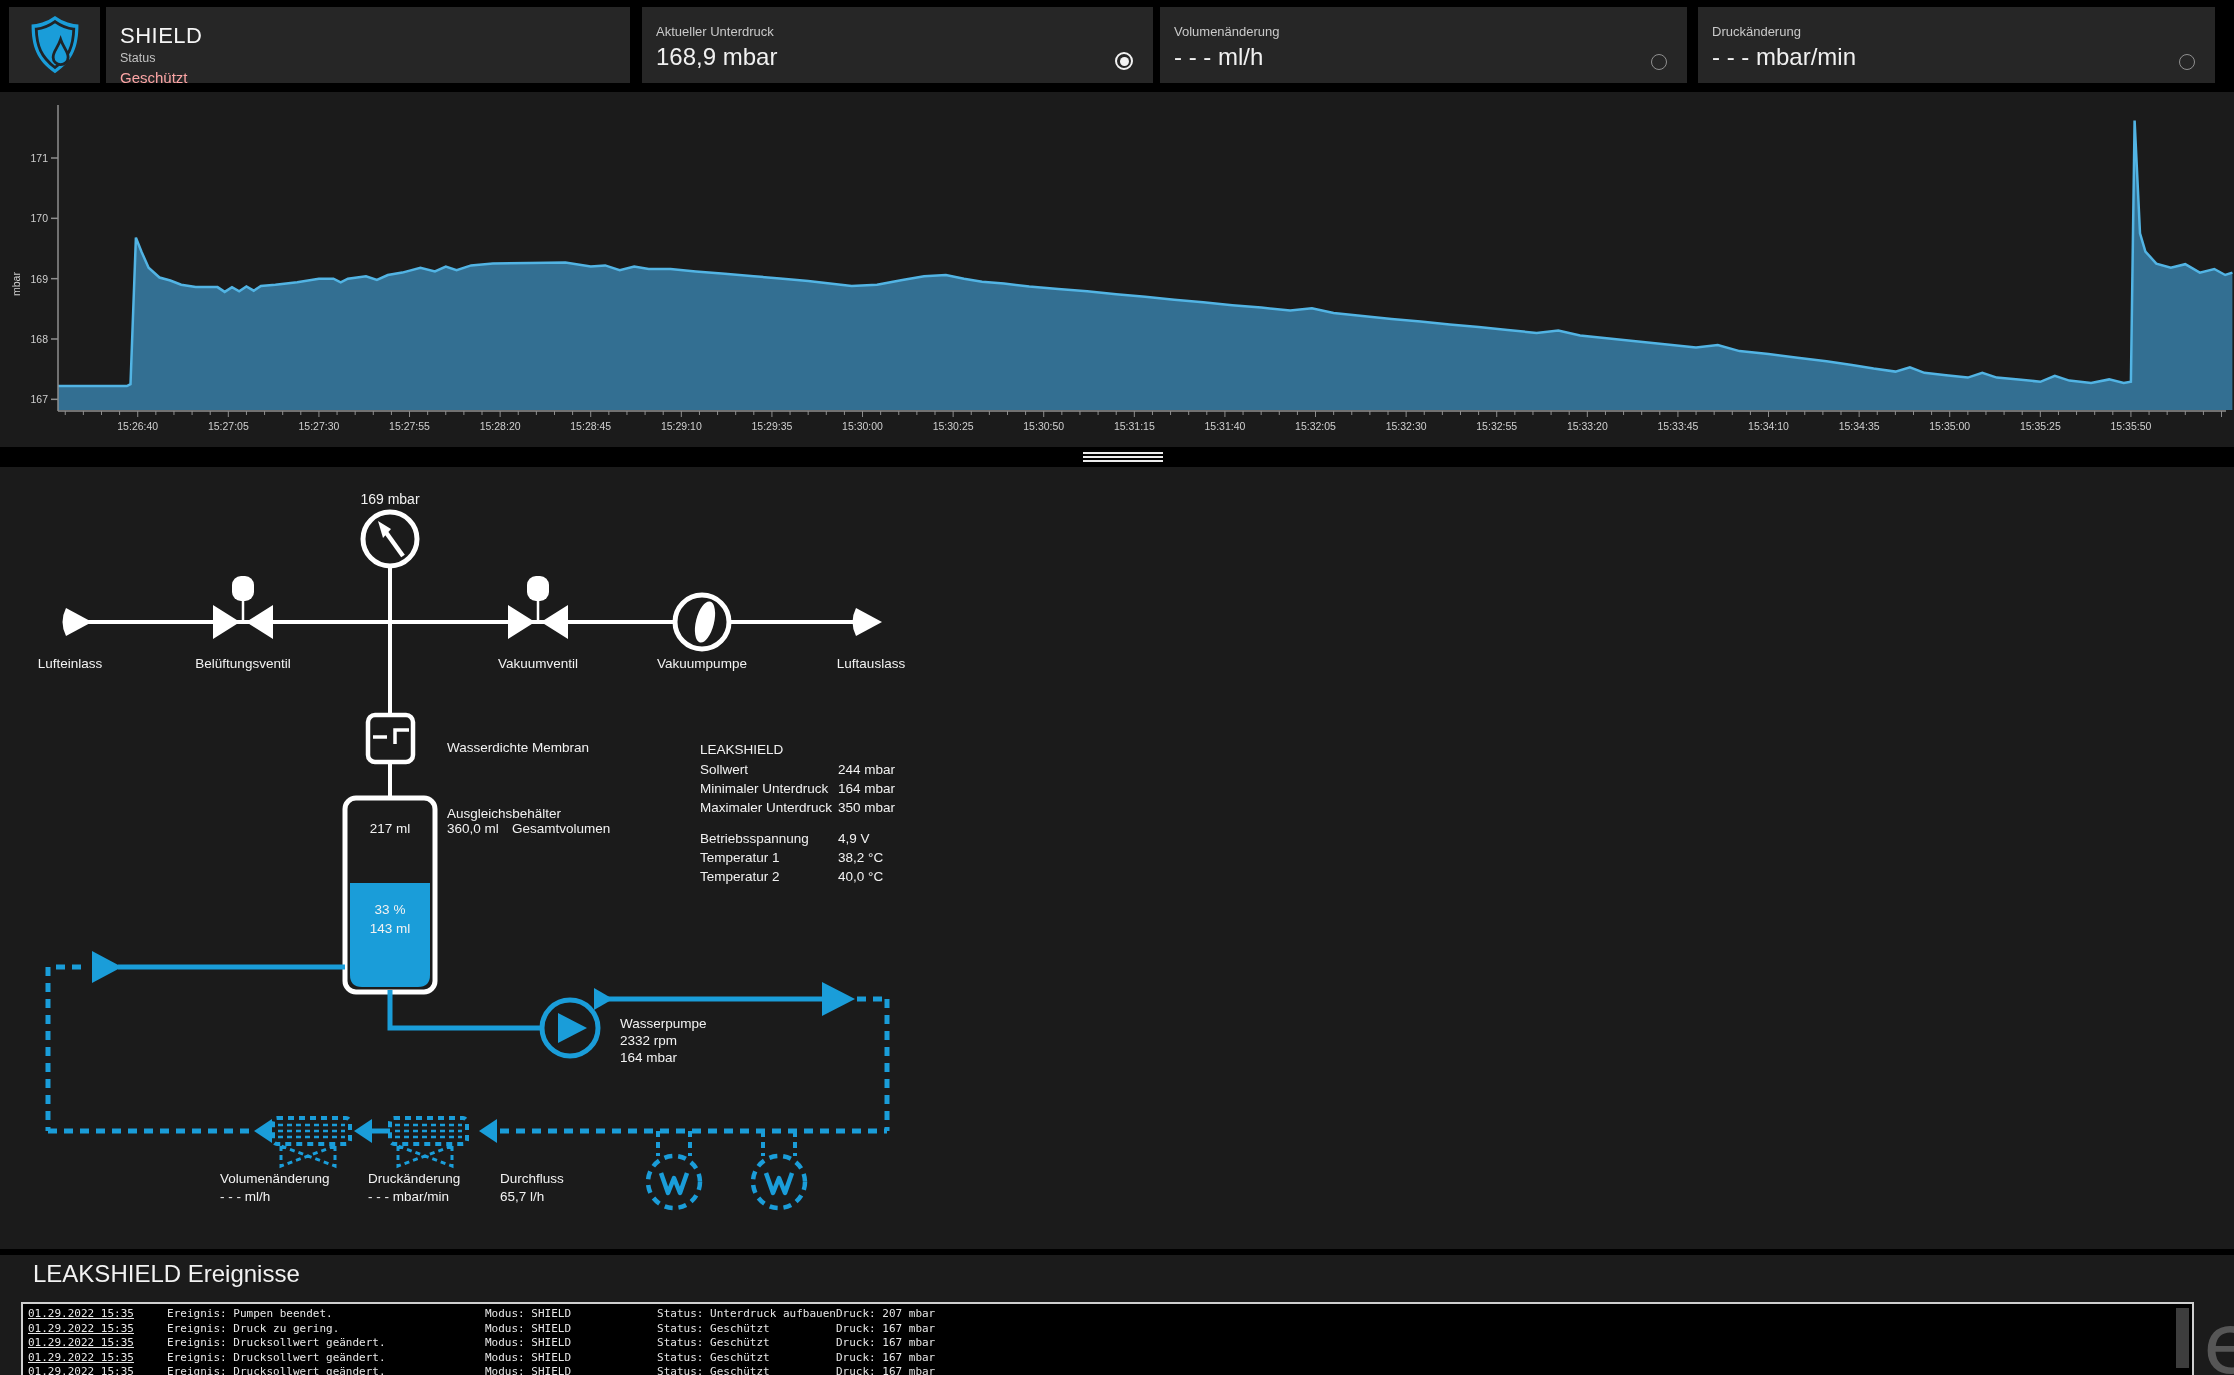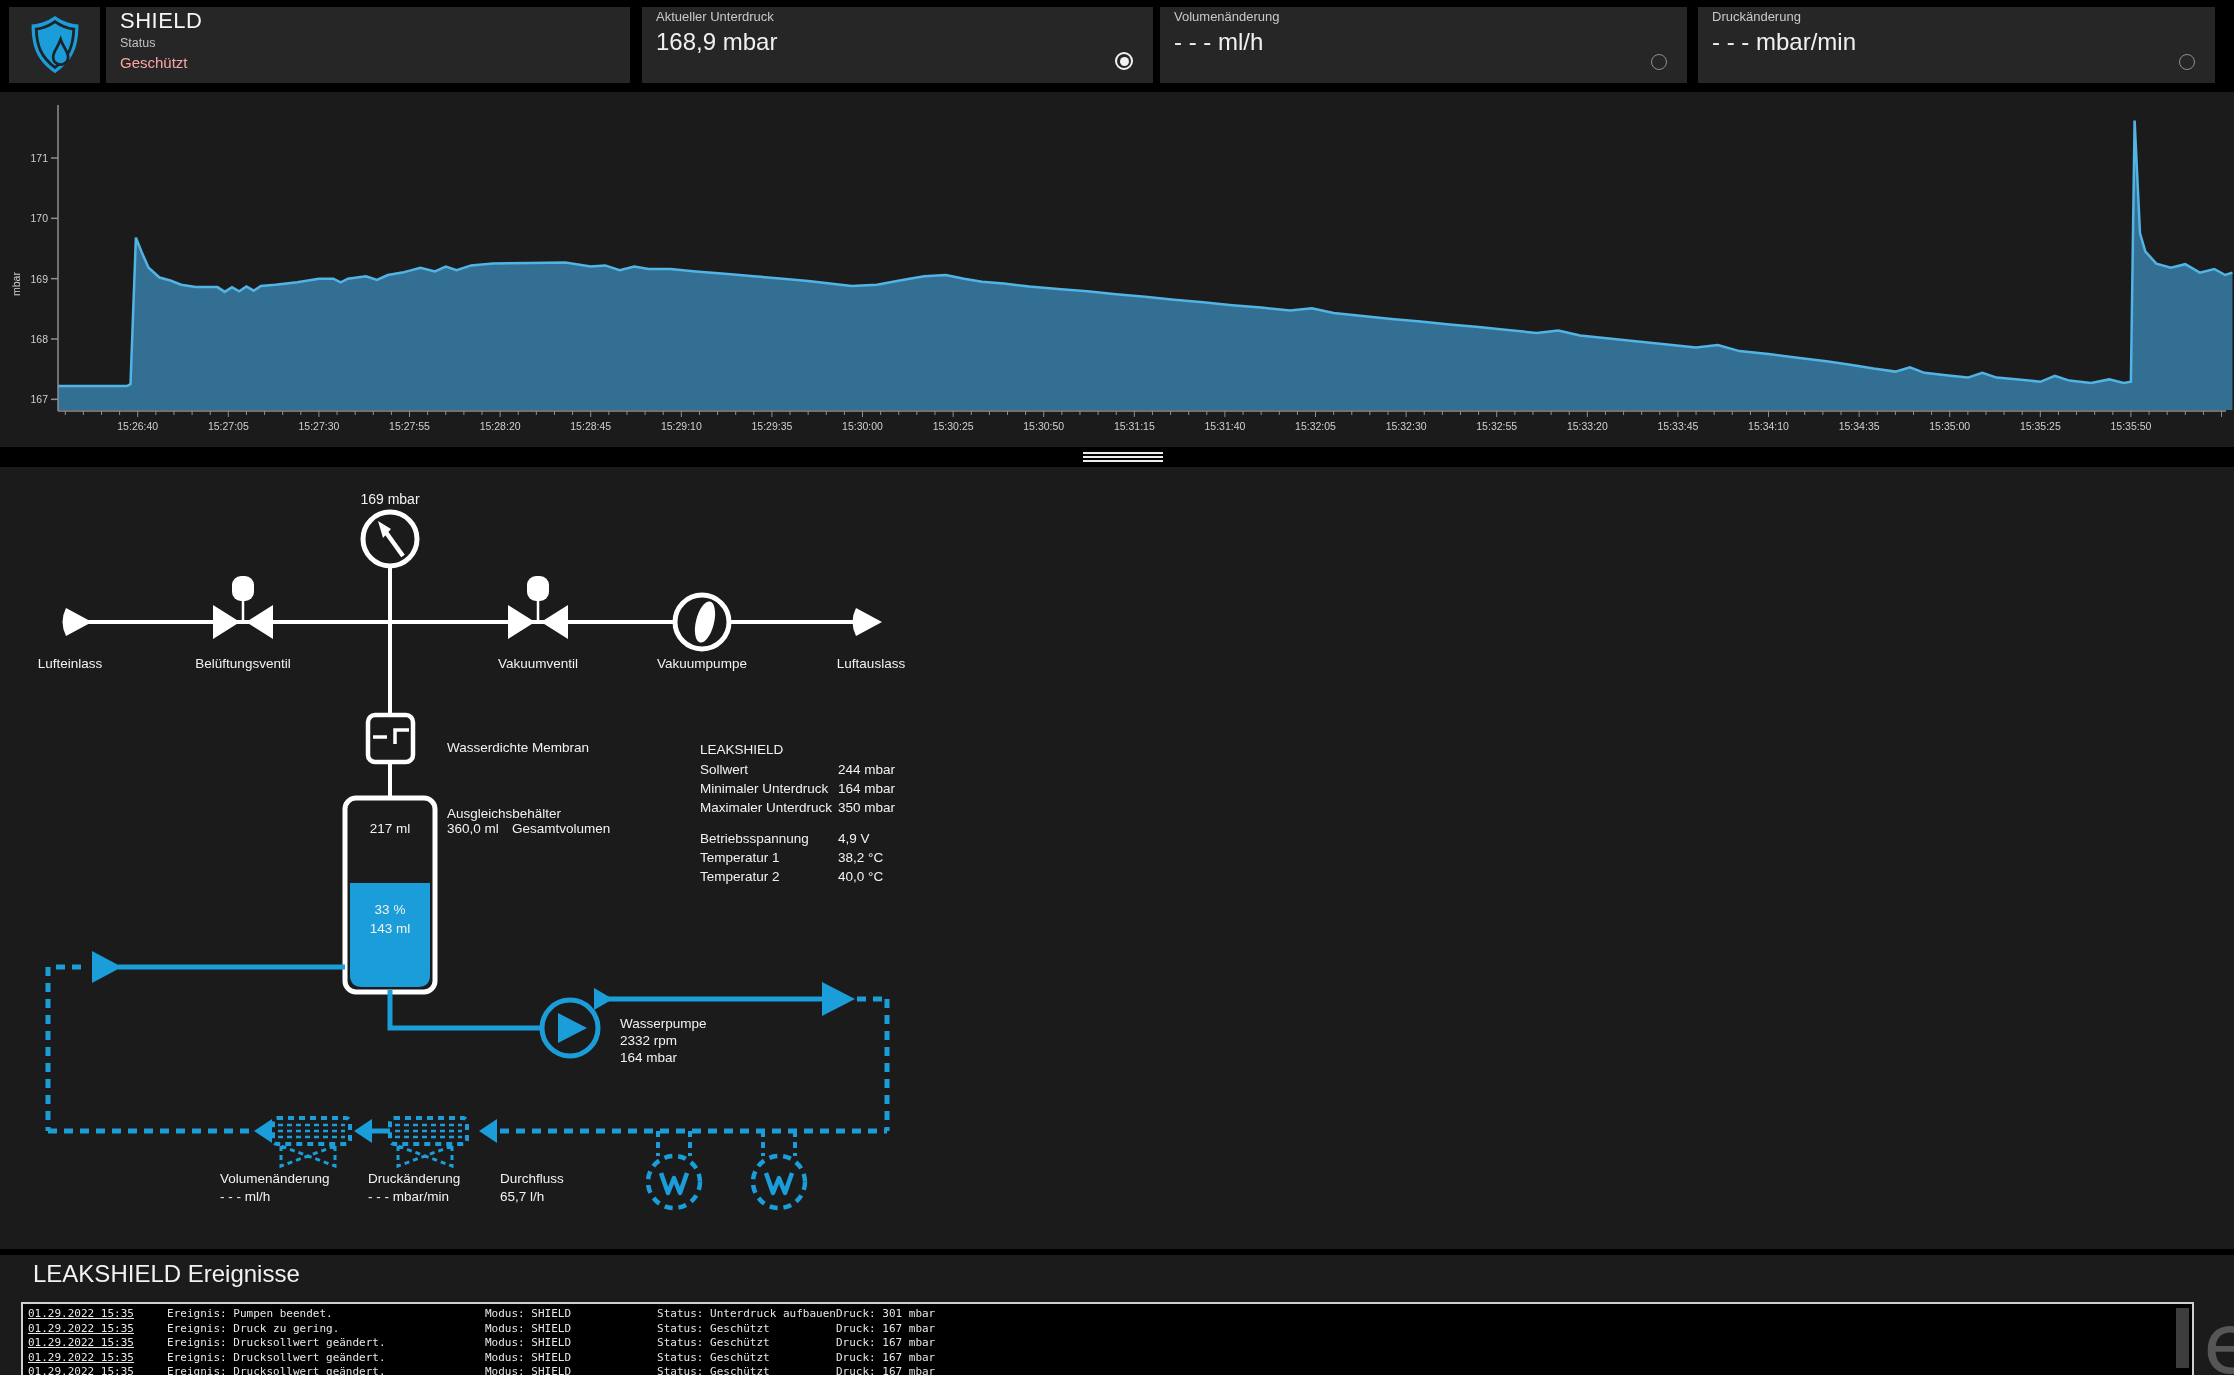--- a/index.html
+++ b/index.html
@@ -1,21 +1,21 @@
 <!DOCTYPE html>
 <html><head>
 <meta charset="utf-8">
 <style>
   html,body{margin:0;padding:0;background:#000;}
   body{width:2234px;height:1375px;position:relative;overflow:hidden;
        font-family:"Liberation Sans","DejaVu Sans",sans-serif;}
   .section{position:absolute;left:0;width:2234px;background:#1b1b1b;}
   
   #topbar{position:absolute;top:0;left:0;width:2234px;height:90px;background:#000;}
-  .panel{position:absolute;top:7px;height:76px;background:#262626;box-sizing:border-box;padding:2px 14px;}
+  .panel{position:absolute;top:7px;height:76px;background:#262626;box-sizing:border-box;padding:17px 14px;}
   #p-shield{left:9px;width:91px;display:flex;align-items:center;justify-content:center;padding:0;}
   #p-main{left:106px;width:524px;}
   #p-m1{left:642px;width:511px;}
   #p-m2{left:1160px;width:527px;}
   #p-m3{left:1698px;width:517px;}
   .app-title{font-size:22px;color:#f5f5f5;letter-spacing:.5px;line-height:24px;}
   .sub-label{font-size:12.5px;color:#c2c2c2;margin-top:3px;}
   .sub-value{font-size:15px;color:#fca5a5;margin-top:4px;}
   .metric-label{font-size:13px;color:#c9c9c9;}
   .metric-value{font-size:24px;color:#f0f0f0;margin-top:4px;font-weight:400;}
@@ -379,21 +379,21 @@
       <text x="500" y="1183">Durchfluss</text>
       <text x="500" y="1201">65,7 l/h</text>
     </g>
   </svg>
 </div>
 
 <div class="section" id="events-sec">
   <div id="events-title">LEAKSHIELD Ereignisse</div>
   <div id="log-box">
     <div id="log-rows">
-        <div class="log-row"><span class="c0">01.29.2022 15:35</span><span class="c1">Ereignis: Pumpen beendet.</span><span class="c2">Modus: SHIELD</span><span class="c3">Status: Unterdruck aufbauen</span><span class="c4">Druck: 301 mbar</span></div>
+        <div class="log-row"><span class="c0">01.29.2022 15:35</span><span class="c1">Ereignis: Pumpen beendet.</span><span class="c2">Modus: SHIELD</span><span class="c3">Status: Unterdruck aufbauen</span><span class="c4">Druck: 207 mbar</span></div>
         <div class="log-row"><span class="c0">01.29.2022 15:35</span><span class="c1">Ereignis: Druck zu gering.</span><span class="c2">Modus: SHIELD</span><span class="c3">Status: Geschützt</span><span class="c4">Druck: 167 mbar</span></div>
         <div class="log-row"><span class="c0">01.29.2022 15:35</span><span class="c1">Ereignis: Drucksollwert geändert.</span><span class="c2">Modus: SHIELD</span><span class="c3">Status: Geschützt</span><span class="c4">Druck: 167 mbar</span></div>
         <div class="log-row"><span class="c0">01.29.2022 15:35</span><span class="c1">Ereignis: Drucksollwert geändert.</span><span class="c2">Modus: SHIELD</span><span class="c3">Status: Geschützt</span><span class="c4">Druck: 167 mbar</span></div>
         <div class="log-row"><span class="c0">01.29.2022 15:35</span><span class="c1">Ereignis: Drucksollwert geändert.</span><span class="c2">Modus: SHIELD</span><span class="c3">Status: Geschützt</span><span class="c4">Druck: 167 mbar</span></div>
       </div>
     <div id="log-scroll"></div>
   </div>
 </div>
 <div id="watermark">e</div>
 

